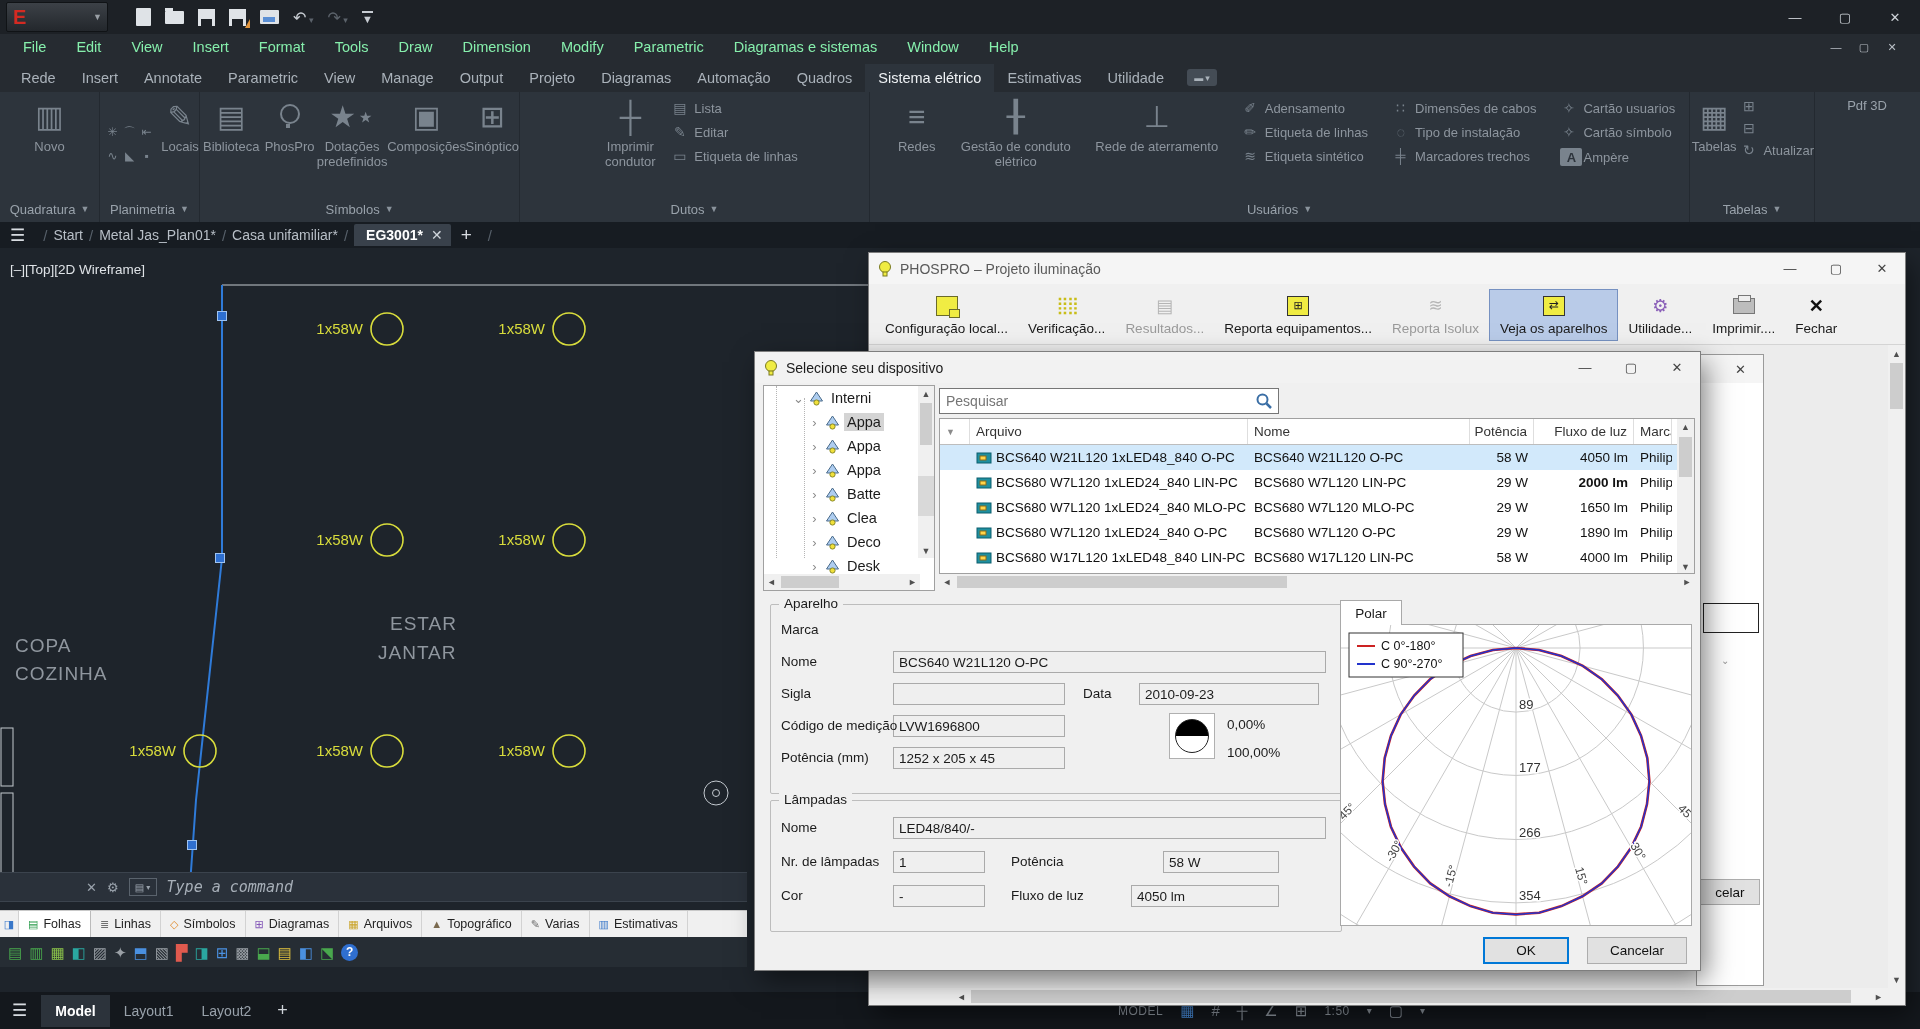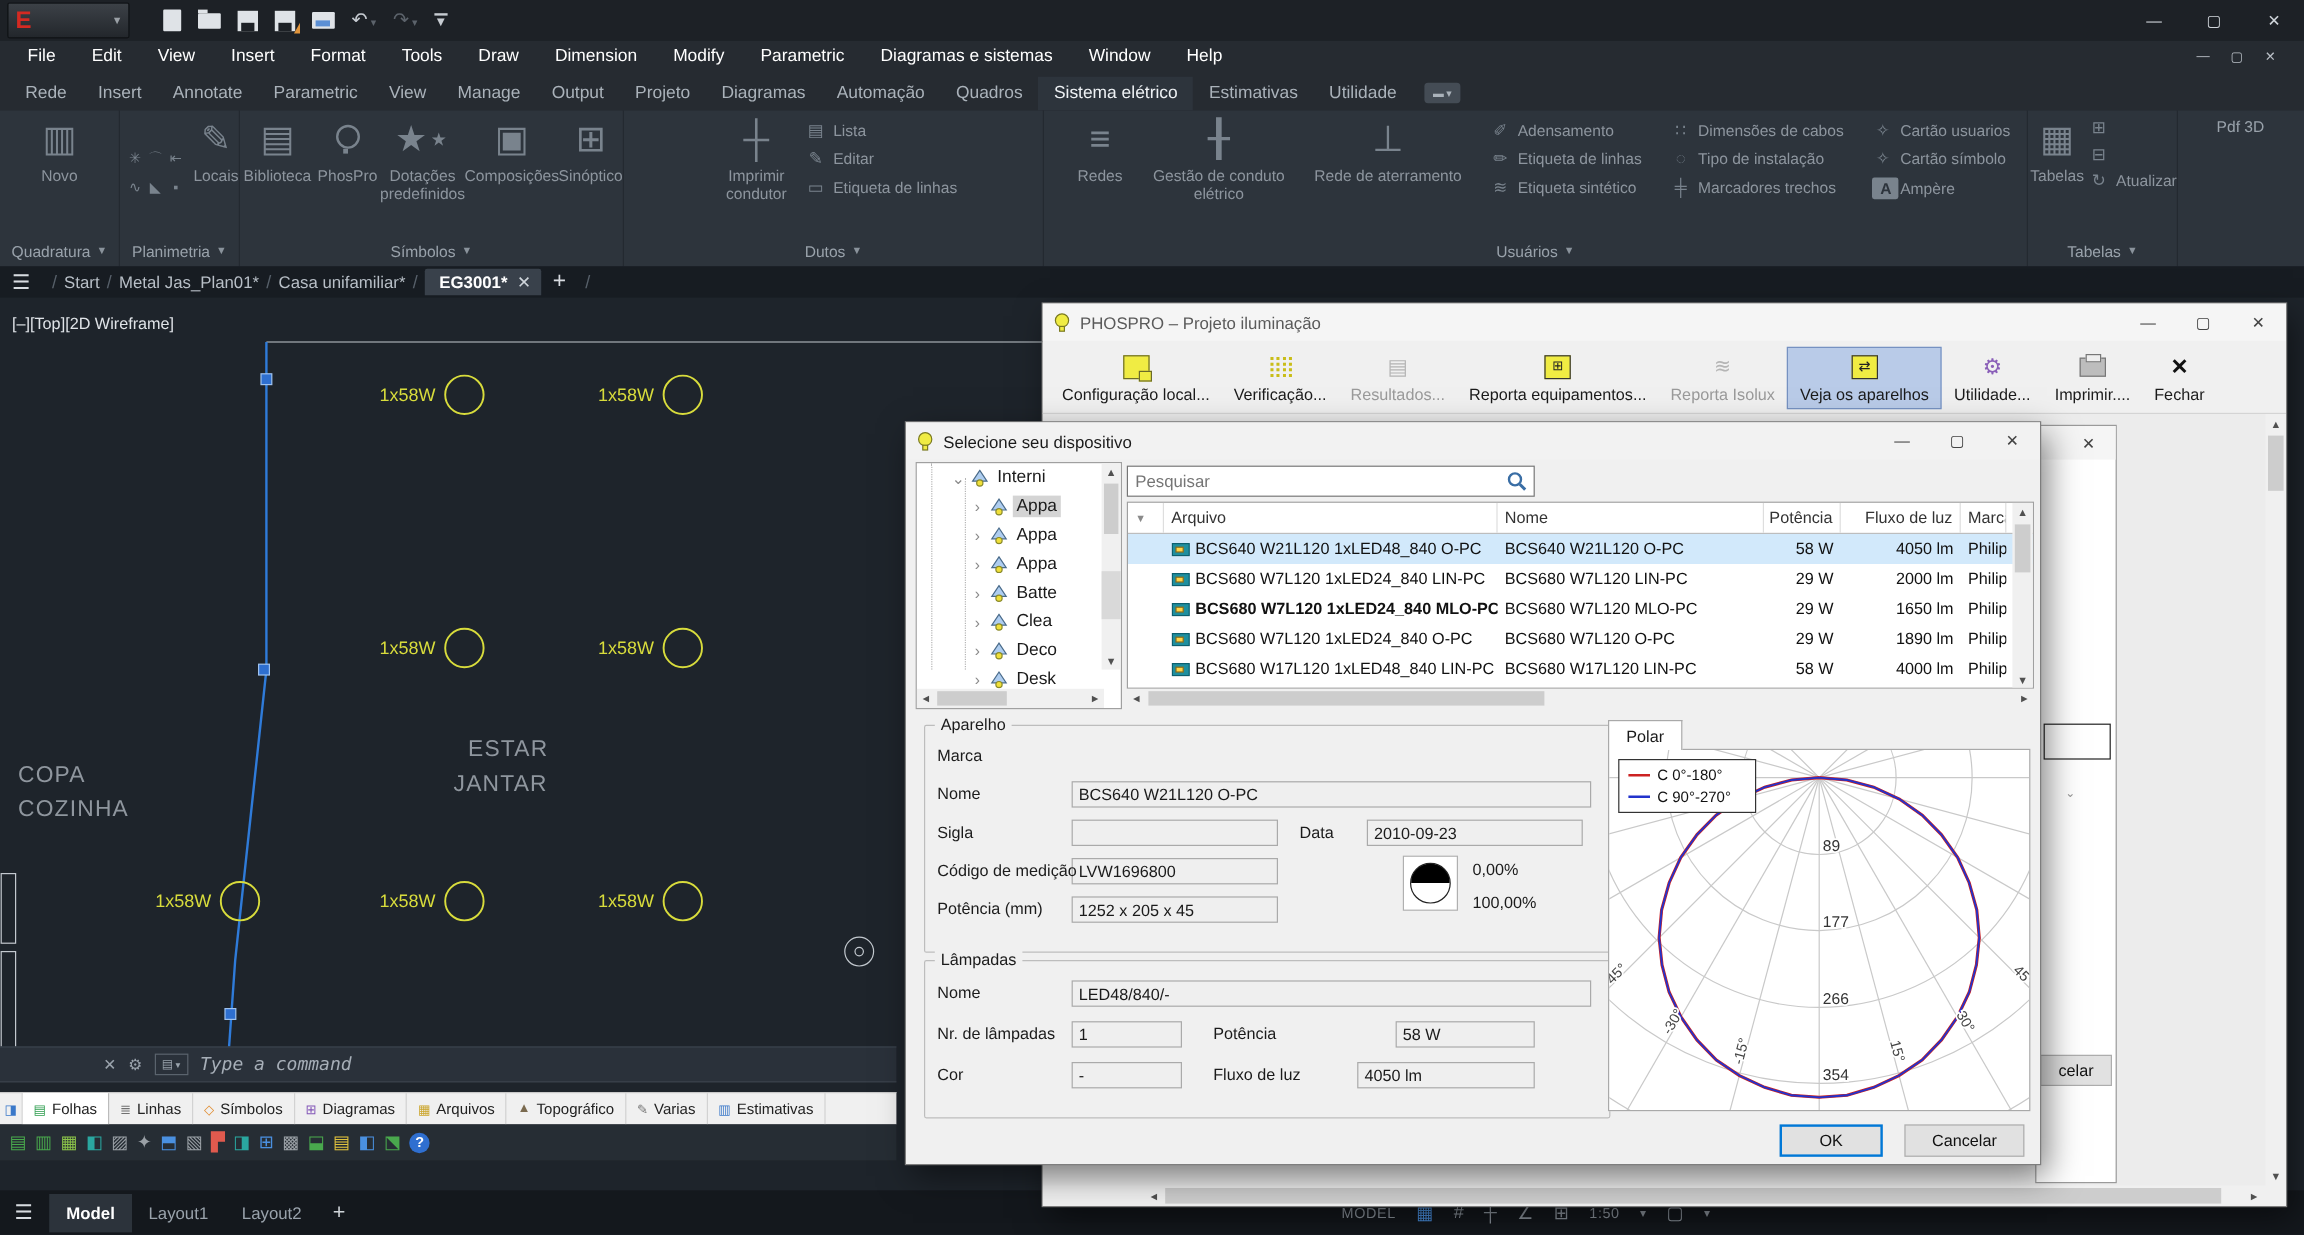--- a/index.html
+++ b/index.html
@@ -22,21 +22,21 @@
   .i-diskp:before{content:"";position:absolute;right:-4px;bottom:-2px;width:0;height:0;
       border-left:5px solid transparent;border-bottom:9px solid #e2953c}
   .i-print{width:19px;height:14px;background:#dfe3e7;position:relative;border-radius:1px}
   .i-print:after{content:"";position:absolute;left:3px;bottom:2px;width:12px;height:5px;background:#5b8fd4}
   .qtxt{color:#c7ccd2;font-size:16px}
   .dim{color:#5c636b}
   #title-center{position:absolute;left:0;right:0;text-align:center;color:#e7eaee;font-size:14.5px;pointer-events:none}
   .winbtns{margin-left:auto;display:flex}
   .winbtn{width:50px;height:34px;display:flex;align-items:center;justify-content:center;color:#cfd4d9;font-size:13px}
   #menubar{left:0;top:34px;width:1920px;height:26px;background:#262b31;display:flex;align-items:center;padding-left:8px;box-sizing:border-box}
-  .menu-item{color:#ffffff;font-size:14.5px;padding:0 15px;height:26px;display:flex;align-items:center}
+  .menu-item{color:#86efac;font-size:14.5px;padding:0 15px;height:26px;display:flex;align-items:center}
   .childbtns{margin-left:auto;display:flex;margin-right:14px}
   .childbtn{width:28px;height:18px;display:flex;align-items:center;justify-content:center;color:#b9bfc6;font-size:11px}
   
   #ribbontabs{left:0;top:60px;width:1920px;height:32px;background:#262b31;display:flex;align-items:flex-end;padding-left:8px;box-sizing:border-box}
   .rtab{color:#aab2ba;font-size:14.5px;padding:6px 13px;white-space:nowrap}
   .rtab.active{background:#2d343c;color:#eef1f4}
   #ribbon-more{width:30px;height:17px;background:#444c55;border-radius:3px;margin:0 0 6px 10px;
      display:flex;align-items:center;justify-content:center;color:#aab2ba;font-size:9px;gap:2px}
   #ribbon{left:0;top:92px;width:1920px;height:130px;background:#2d343c;display:flex}
   .rpanel{height:130px;border-right:1px solid #232930;display:flex;flex-direction:column;box-sizing:border-box}
@@ -772,26 +772,26 @@
           <div class="tdcell" style="width: 30px;"></div>
           <div class="tdcell" style="width: 278px;">
             <svg width="16" height="12" viewBox="0 0 16 12" style="margin-right:4px;flex:none">
               <rect x="1" y="1" width="14" height="10" fill="#1f8f9f" stroke="#0d5f6f"></rect>
               <rect x="4" y="4" width="6" height="4" fill="#ffd54a" stroke="#8a6d1a"></rect>
             </svg>
             <span>BCS680 W7L120 1xLED24_840 LIN-PC</span>
           </div>
           <div class="tdcell" style="width: 222px;">BCS680 W7L120 LIN-PC</div>
           <div class="tdcell num" style="width: 64px;">29 W</div>
-          <div class="tdcell num" style="width: 100px;">2000 lm</div>
+          <div class="tdcell num" style="width: 100px; font-weight: bold;">2000 lm</div>
           <div class="tdcell" style="width: 38px;">Philips</div>
         </div>
         <div class="tdrow">
           <div class="tdcell" style="width: 30px;"></div>
-          <div class="tdcell" style="width: 278px; font-weight: bold;">
+          <div class="tdcell" style="width: 278px;">
             <svg width="16" height="12" viewBox="0 0 16 12" style="margin-right:4px;flex:none">
               <rect x="1" y="1" width="14" height="10" fill="#1f8f9f" stroke="#0d5f6f"></rect>
               <rect x="4" y="4" width="6" height="4" fill="#ffd54a" stroke="#8a6d1a"></rect>
             </svg>
             <span>BCS680 W7L120 1xLED24_840 MLO-PC</span>
           </div>
           <div class="tdcell" style="width: 222px;">BCS680 W7L120 MLO-PC</div>
           <div class="tdcell num" style="width: 64px;">29 W</div>
           <div class="tdcell num" style="width: 100px;">1650 lm</div>
           <div class="tdcell" style="width: 38px;">Philips</div>

